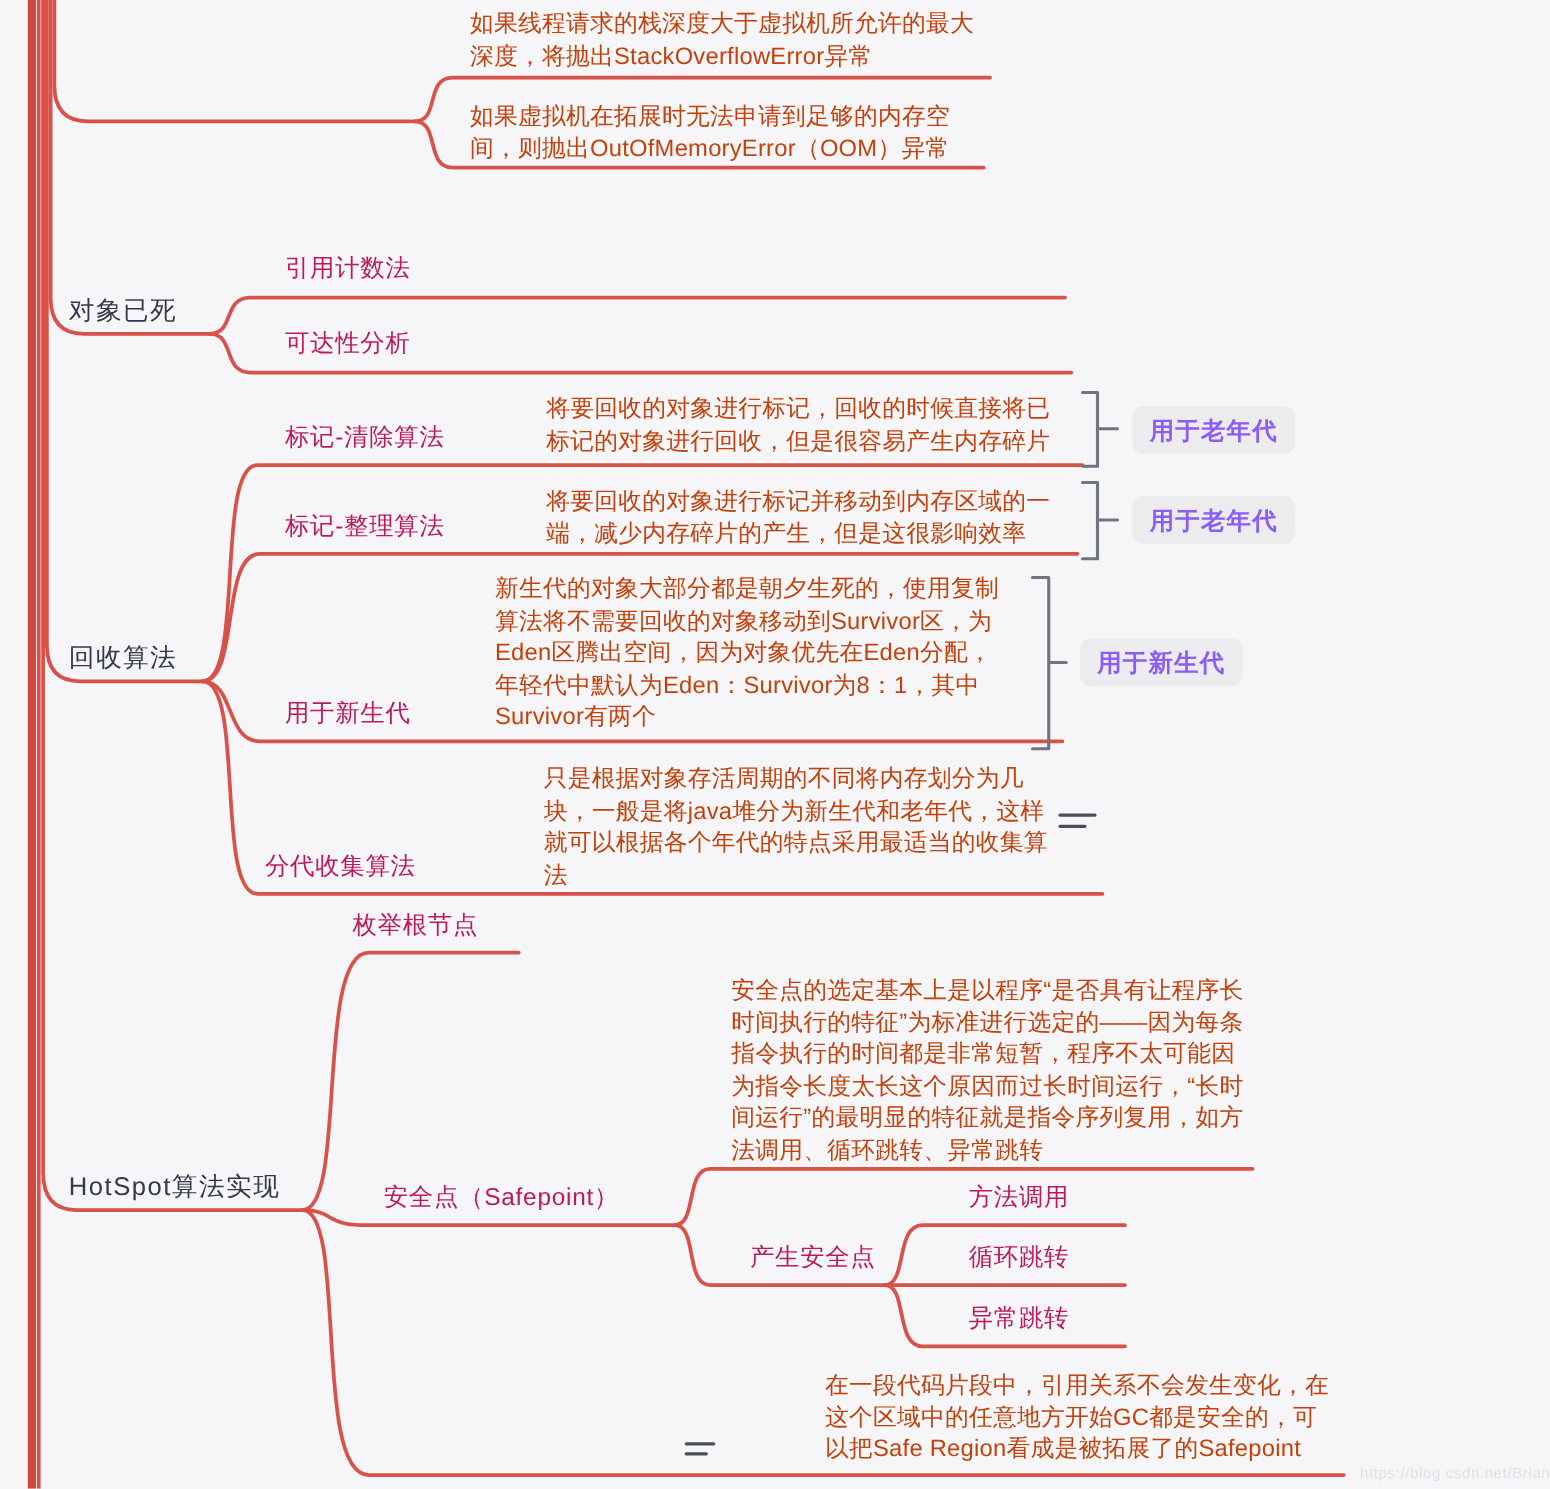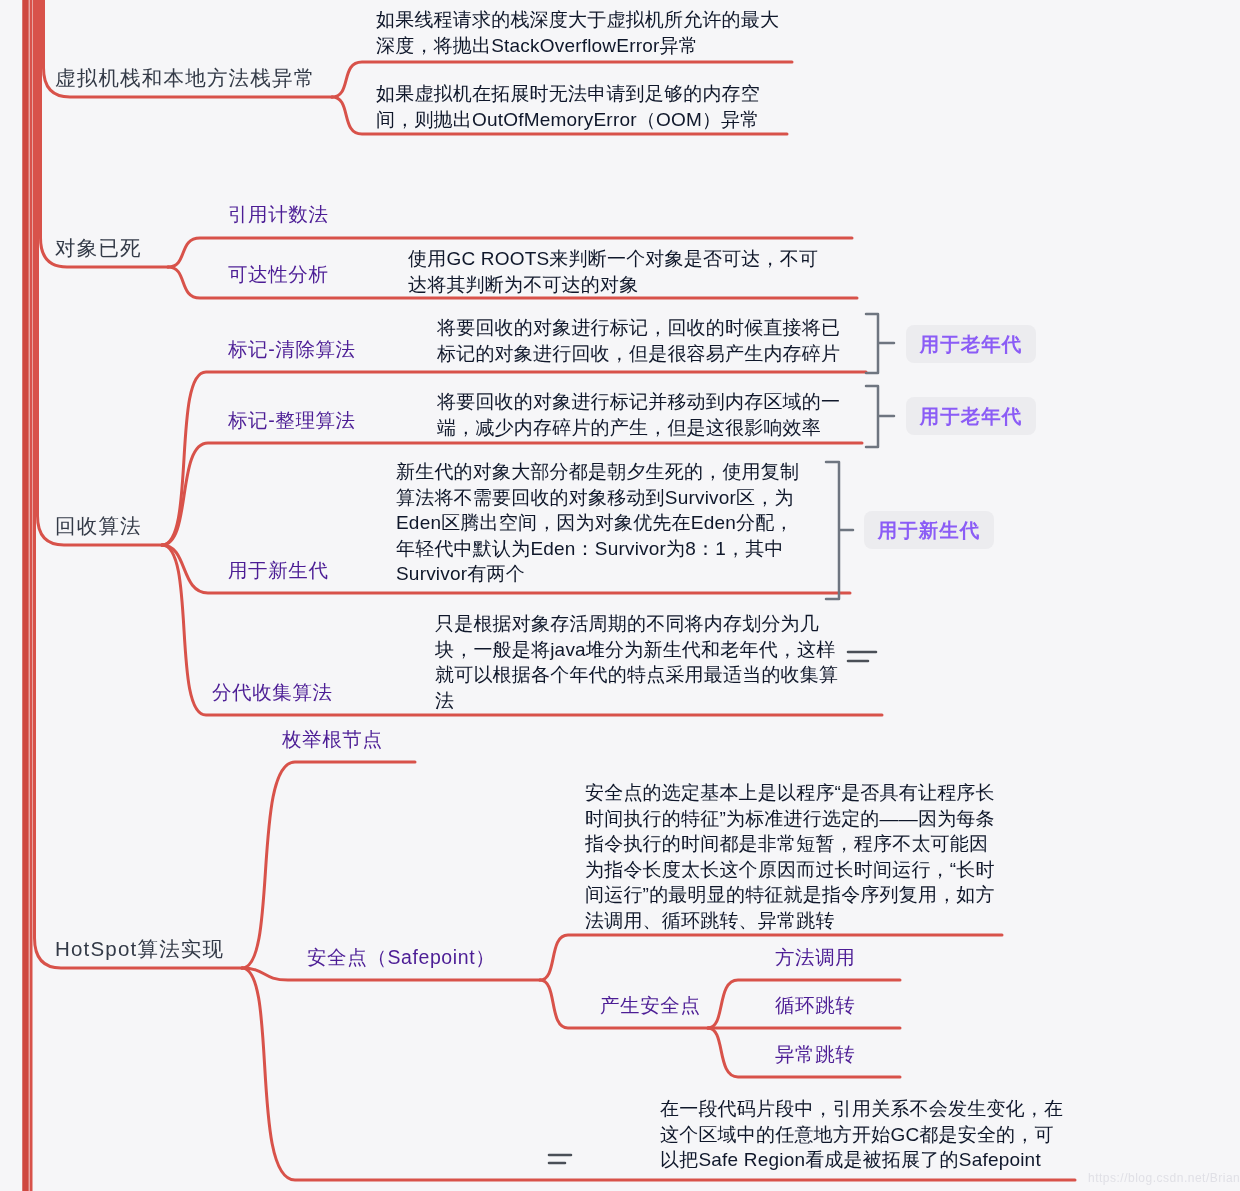--- a/index.html
+++ b/index.html
@@ -1,23 +1,23 @@
 <!DOCTYPE html>
 <html><head>
 <meta charset="utf-8">
 <style>
   html,body{margin:0;padding:0;background:#f6f6f8;}
   .canvas{position:relative;width:1240px;height:1191px;overflow:hidden;
           font-family:"Liberation Sans",sans-serif;color:#353b48;background:#f6f6f8;}
   svg.lines{position:absolute;left:0;top:0;}
   .lbl{position:absolute;white-space:nowrap;}
   .l1{font-size:20.5px;font-weight:500;letter-spacing:1.2px;color:#333a47;}
-  .l2{font-size:19.5px;font-weight:400;letter-spacing:0.6px;color:#4c1d95;}
+  .l2{font-size:19.5px;font-weight:400;letter-spacing:0.6px;color:#be185d;}
   .para{position:absolute;font-size:19px;line-height:25.5px;white-space:pre-line;
-        letter-spacing:0.2px;color:#0f172a;}
+        letter-spacing:0.2px;color:#c2410c;}
   .badge{position:absolute;background:#ececef;border-radius:8px;font-size:19.5px;
          font-weight:600;color:#8b5cf6;display:flex;align-items:center;justify-content:center;
          letter-spacing:1px;}
   .watermark{position:absolute;font-size:12px;color:#e0e0e6;letter-spacing:0.5px;}
 </style>
 </head>
 <body>
 
 <div class="canvas">
 
@@ -54,21 +54,20 @@
     <path d="M 708,1028 C 726,1028 716,1077 738,1077 H 900" stroke="#d8524a" stroke-width="3"></path>
 
     <path d="M 866,314 H 878 V 373 H 866 M 878,343 H 894" stroke="#6e7580" stroke-width="2.5"></path>
     <path d="M 866,386 H 878 V 447 H 866 M 878,416 H 894" stroke="#6e7580" stroke-width="2.5"></path>
     <path d="M 826,462 H 839 V 599 H 826 M 839,530 H 853" stroke="#6e7580" stroke-width="2.5"></path>
 
     <path d="M 848,652 H 876 M 848,661 H 868" stroke="#4a4f57" stroke-width="2.6"></path>
     <path d="M 549,1155 H 571 M 549,1163 H 565" stroke="#4a4f57" stroke-width="2.6"></path>
   </svg>
 
-  <div class="lbl l1" style="left:55px;top:64px">虚拟机栈和本地方法栈异常</div>
   <div class="lbl l1" style="left:55px;top:234px">对象已死</div>
   <div class="lbl l1" style="left:55px;top:512px">回收算法</div>
   <div class="lbl l1" style="left:55px;top:935px">HotSpot算法实现</div>
 
   <div class="lbl l2" style="left:228px;top:201px">引用计数法</div>
   <div class="lbl l2" style="left:228px;top:261px">可达性分析</div>
   <div class="lbl l2" style="left:228px;top:336px">标记-清除算法</div>
   <div class="lbl l2" style="left:228px;top:407px">标记-整理算法</div>
   <div class="lbl l2" style="left:228px;top:557px">用于新生代</div>
   <div class="lbl l2" style="left:212px;top:679px">分代收集算法</div>
@@ -76,22 +75,20 @@
   <div class="lbl l2" style="left:307px;top:944px">安全点（Safepoint）</div>
   <div class="lbl l2" style="left:600px;top:992px">产生安全点</div>
   <div class="lbl l2" style="left:775px;top:944px">方法调用</div>
   <div class="lbl l2" style="left:775px;top:992px">循环跳转</div>
   <div class="lbl l2" style="left:775px;top:1041px">异常跳转</div>
 
   <div class="para" style="left:376px;top:7px;width:420px">如果线程请求的栈深度大于虚拟机所允许的最大
 深度，将抛出StackOverflowError异常</div>
   <div class="para" style="left:376px;top:81px;width:420px">如果虚拟机在拓展时无法申请到足够的内存空
 间，则抛出OutOfMemoryError（OOM）异常</div>
-  <div class="para" style="left:408px;top:246px;width:424px">使用GC ROOTS来判断一个对象是否可达，不可
-达将其判断为不可达的对象</div>
   <div class="para" style="left:437px;top:315px;width:420px">将要回收的对象进行标记，回收的时候直接将已
 标记的对象进行回收，但是很容易产生内存碎片</div>
   <div class="para" style="left:437px;top:389px;width:420px">将要回收的对象进行标记并移动到内存区域的一
 端，减少内存碎片的产生，但是这很影响效率</div>
   <div class="para" style="left:396px;top:459px;width:420px">新生代的对象大部分都是朝夕生死的，使用复制
 算法将不需要回收的对象移动到Survivor区，为
 Eden区腾出空间，因为对象优先在Eden分配，
 年轻代中默认为Eden：Survivor为8：1，其中
 Survivor有两个</div>
   <div class="para" style="left:435px;top:611px;width:410px">只是根据对象存活周期的不同将内存划分为几

